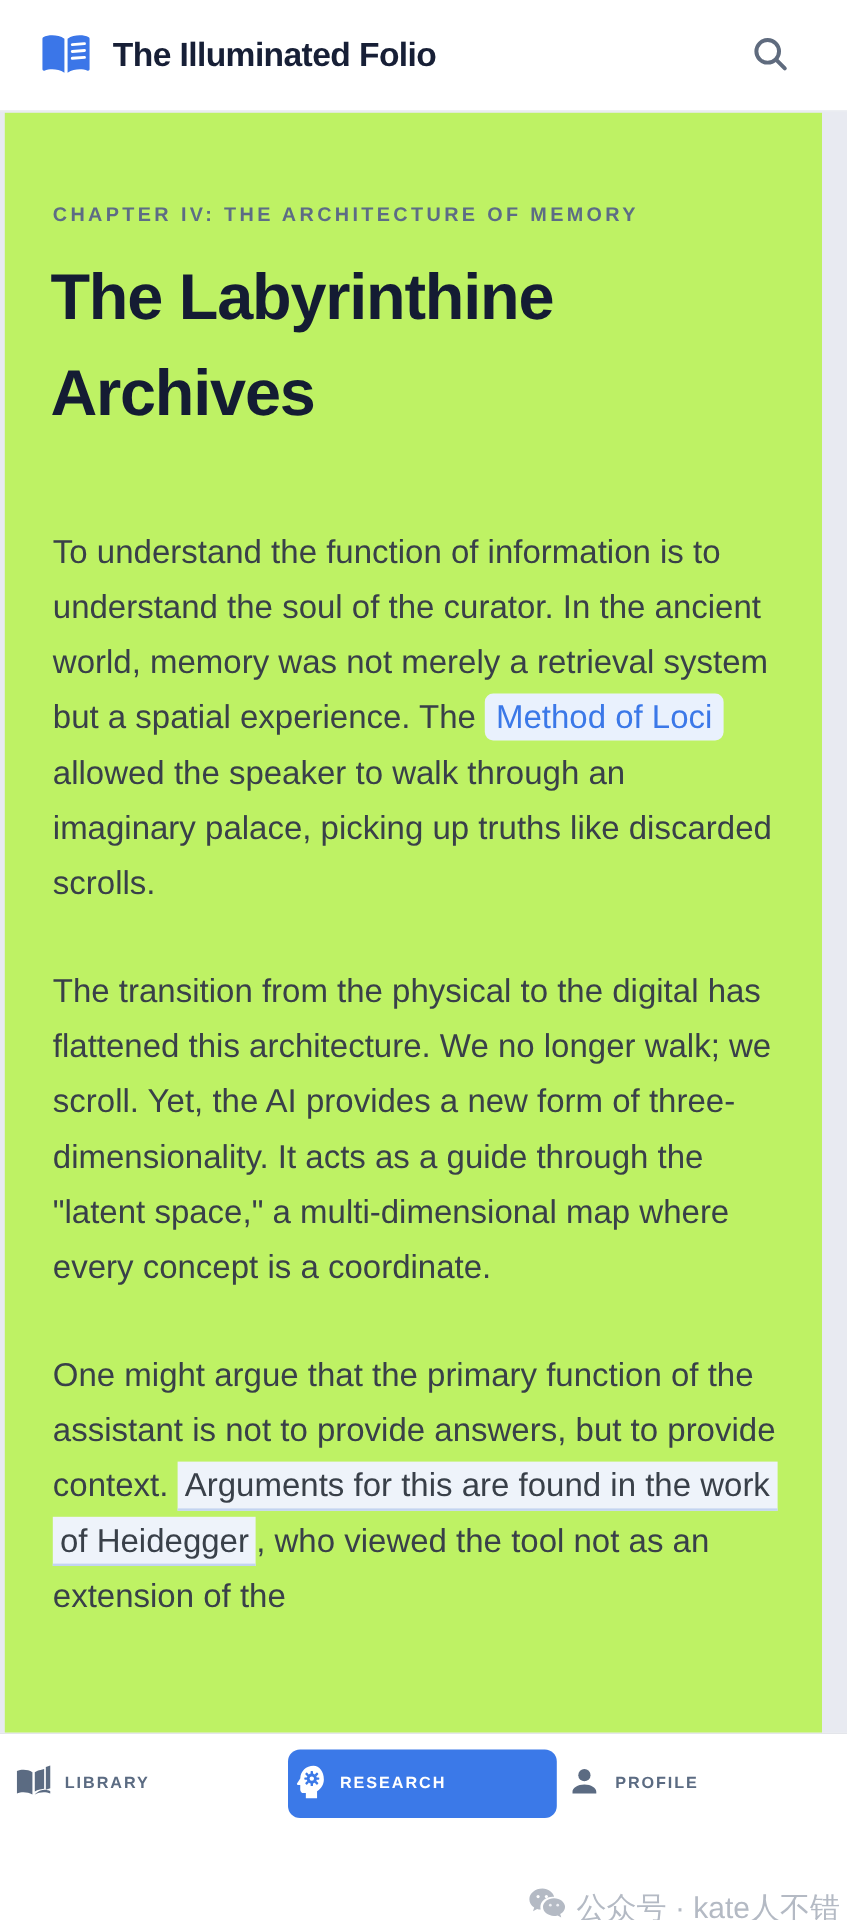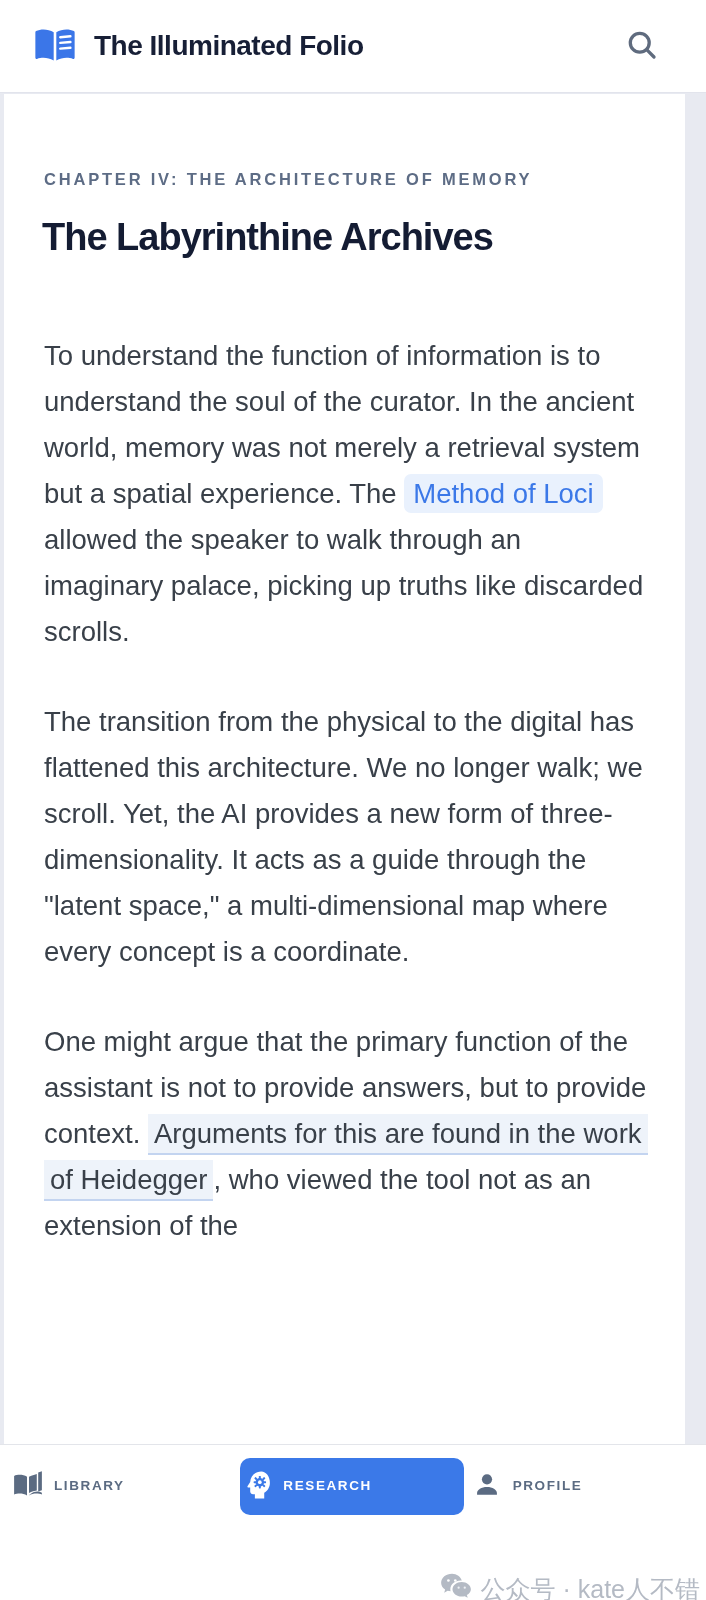--- a/index.html
+++ b/index.html
@@ -27,32 +27,32 @@
     color:#171f36; flex:1;
   }
   .header .search-btn {
     width:40px; height:40px; border:none; background:none; cursor:pointer;
     display:flex; align-items:center; justify-content:center;
   }
 
   
   .card {
     position:absolute; top:94px; left:4px; right:21px; height:1350px;
-    background:#ffffff;
+    background:#bef264;
     padding:76px 38px 0 40px;
     overflow:hidden;
     z-index:1;
   }
   .chapter-label {
     color:#5d6c85; font-size:16.5px; font-weight:bold;
     letter-spacing:2.8px;
   }
   .article-title {
     margin:20px 0 68px -2px;
-    font-size:38px; line-height:1.48; font-weight:bold;
+    font-size:54px; line-height:1.48; font-weight:bold;
     letter-spacing:-1px;
     color:#141c33;
     max-width:560px;
   }
   .article-body p {
     font-size:27.5px; line-height:46px; color:#394049;
     margin:0 0 44px;
   }
   .seg-link-pill {
     color:#3b78e8;

